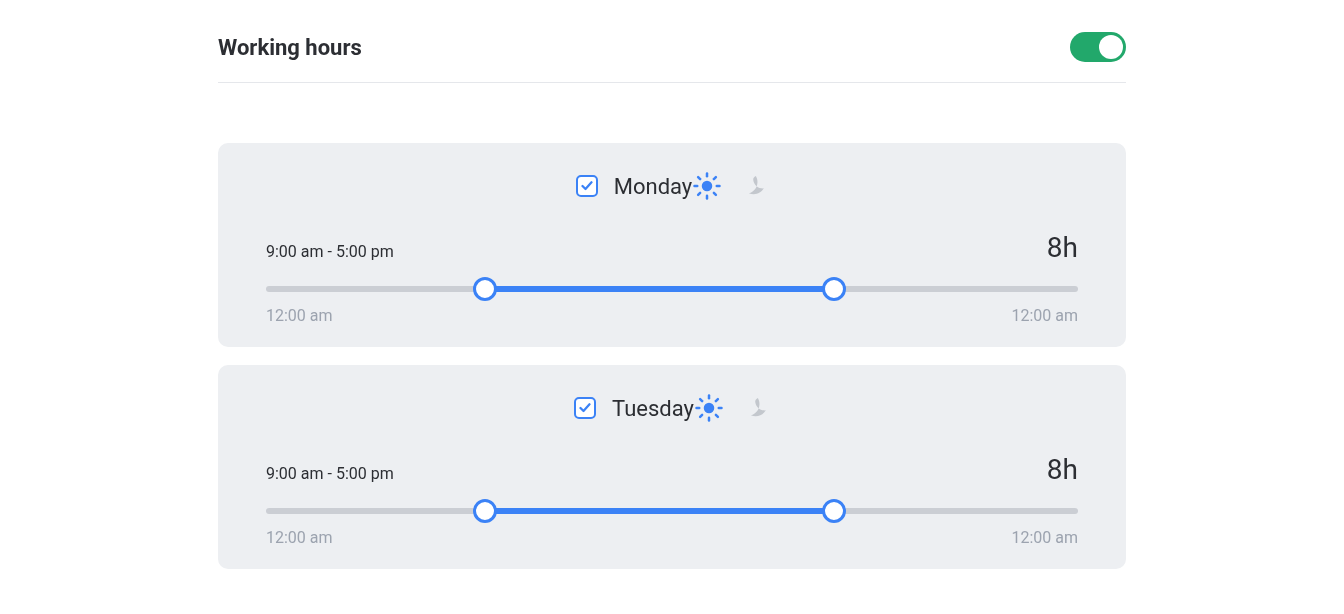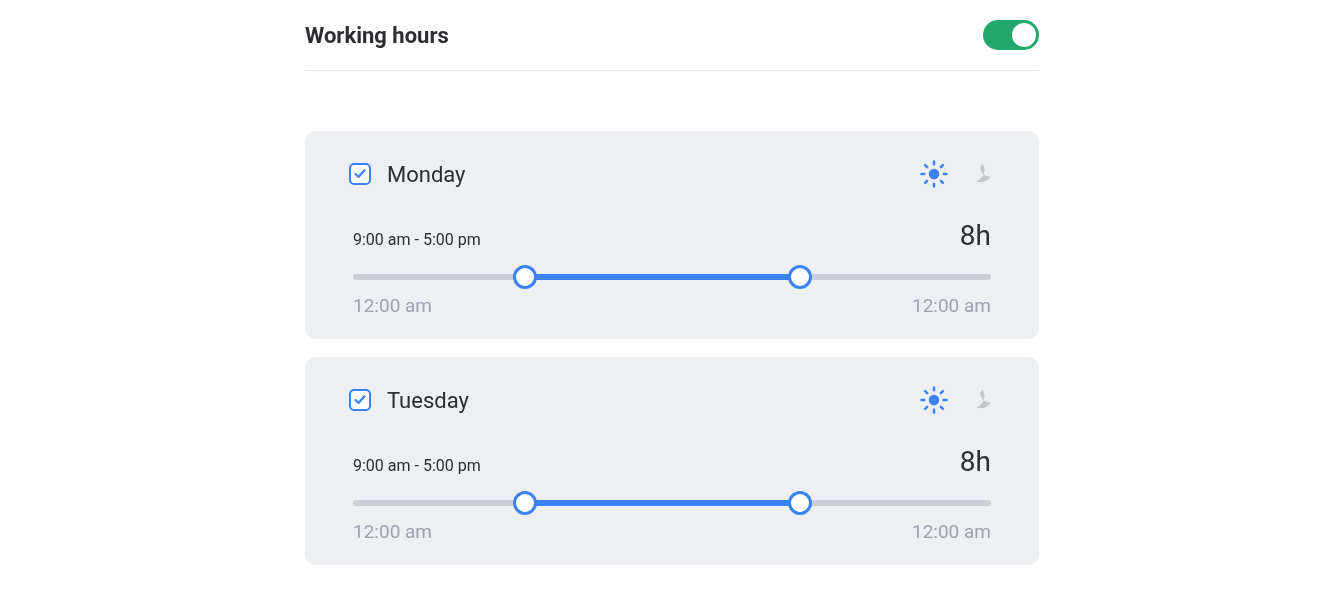--- a/index.html
+++ b/index.html
@@ -5,22 +5,22 @@
     * { box-sizing: border-box; margin: 0; padding: 0; }
     body {
       font-family: -apple-system, BlinkMacSystemFont, "Segoe UI", Roboto, Helvetica, Arial, sans-serif;
       background: #fff;
       width: 1344px;
       height: 614px;
       padding: 20px 0;
       color: #2c2e33;
     }
     .container {
-      width: 734px;
-      margin: 0 auto;
+      width: 908px;
+      margin: 12px auto;
     }
     .header {
       display: flex;
       justify-content: space-between;
       align-items: center;
       padding: 0 0 20px 0;
       border-bottom: 1px solid #e5e7eb;
     }
     .title {
       font-size: 22px;
@@ -49,21 +49,21 @@
     }
     .day-card {
       background: #edeff2;
       border-radius: 10px;
       padding: 28px 44px 22px 44px;
       margin-bottom: 18px;
     }
     .day-header {
       display: flex;
       align-items: center;
-      justify-content: space-between;
+      justify-content: center;
     }
     .day-left {
       display: flex;
       align-items: center;
       gap: 16px;
     }
     .checkbox {
       width: 22px;
       height: 22px;
       border: 2px solid #3b82f6;
@@ -129,21 +129,21 @@
       border: 3px solid #3b82f6;
       border-radius: 50%;
       top: -9px;
       transform: translateX(-50%);
       cursor: grab;
     }
     .slider-labels {
       display: flex;
       justify-content: space-between;
       margin-top: 14px;
-      font-size: 19px;
+      font-size: 16px;
       color: #9ca3af;
     }
   </style>
 </head>
 <body>
 
 <div class="container">
   <div class="header">
     <div class="title">Working hours</div>
     <div class="toggle">

